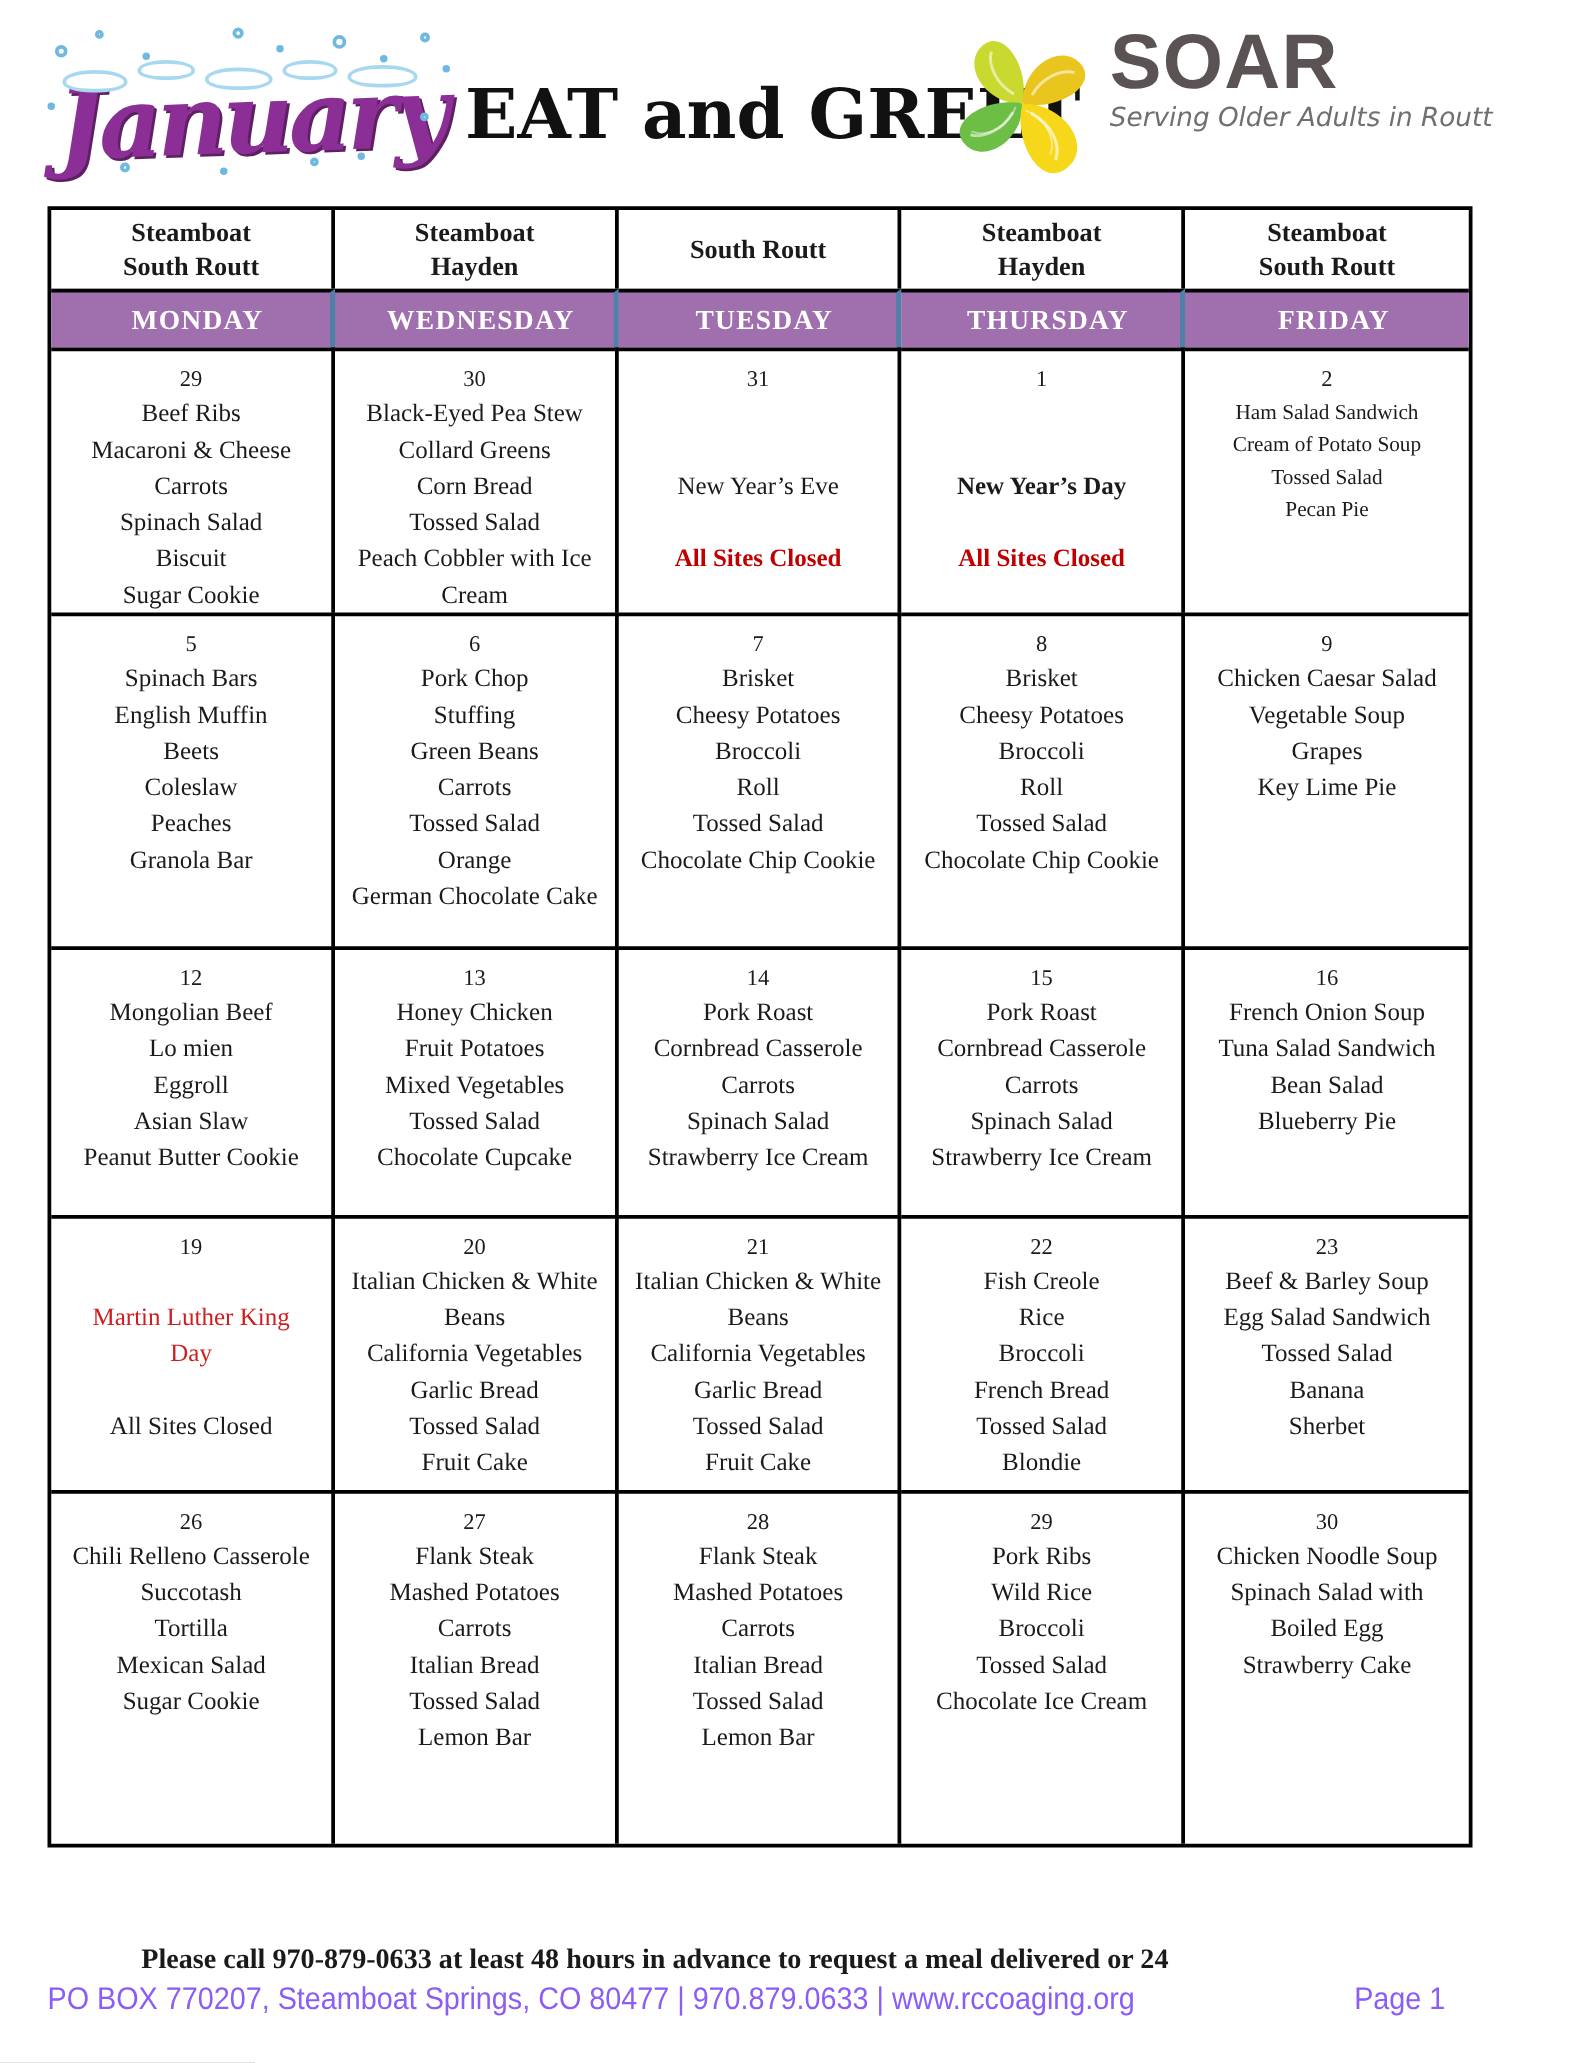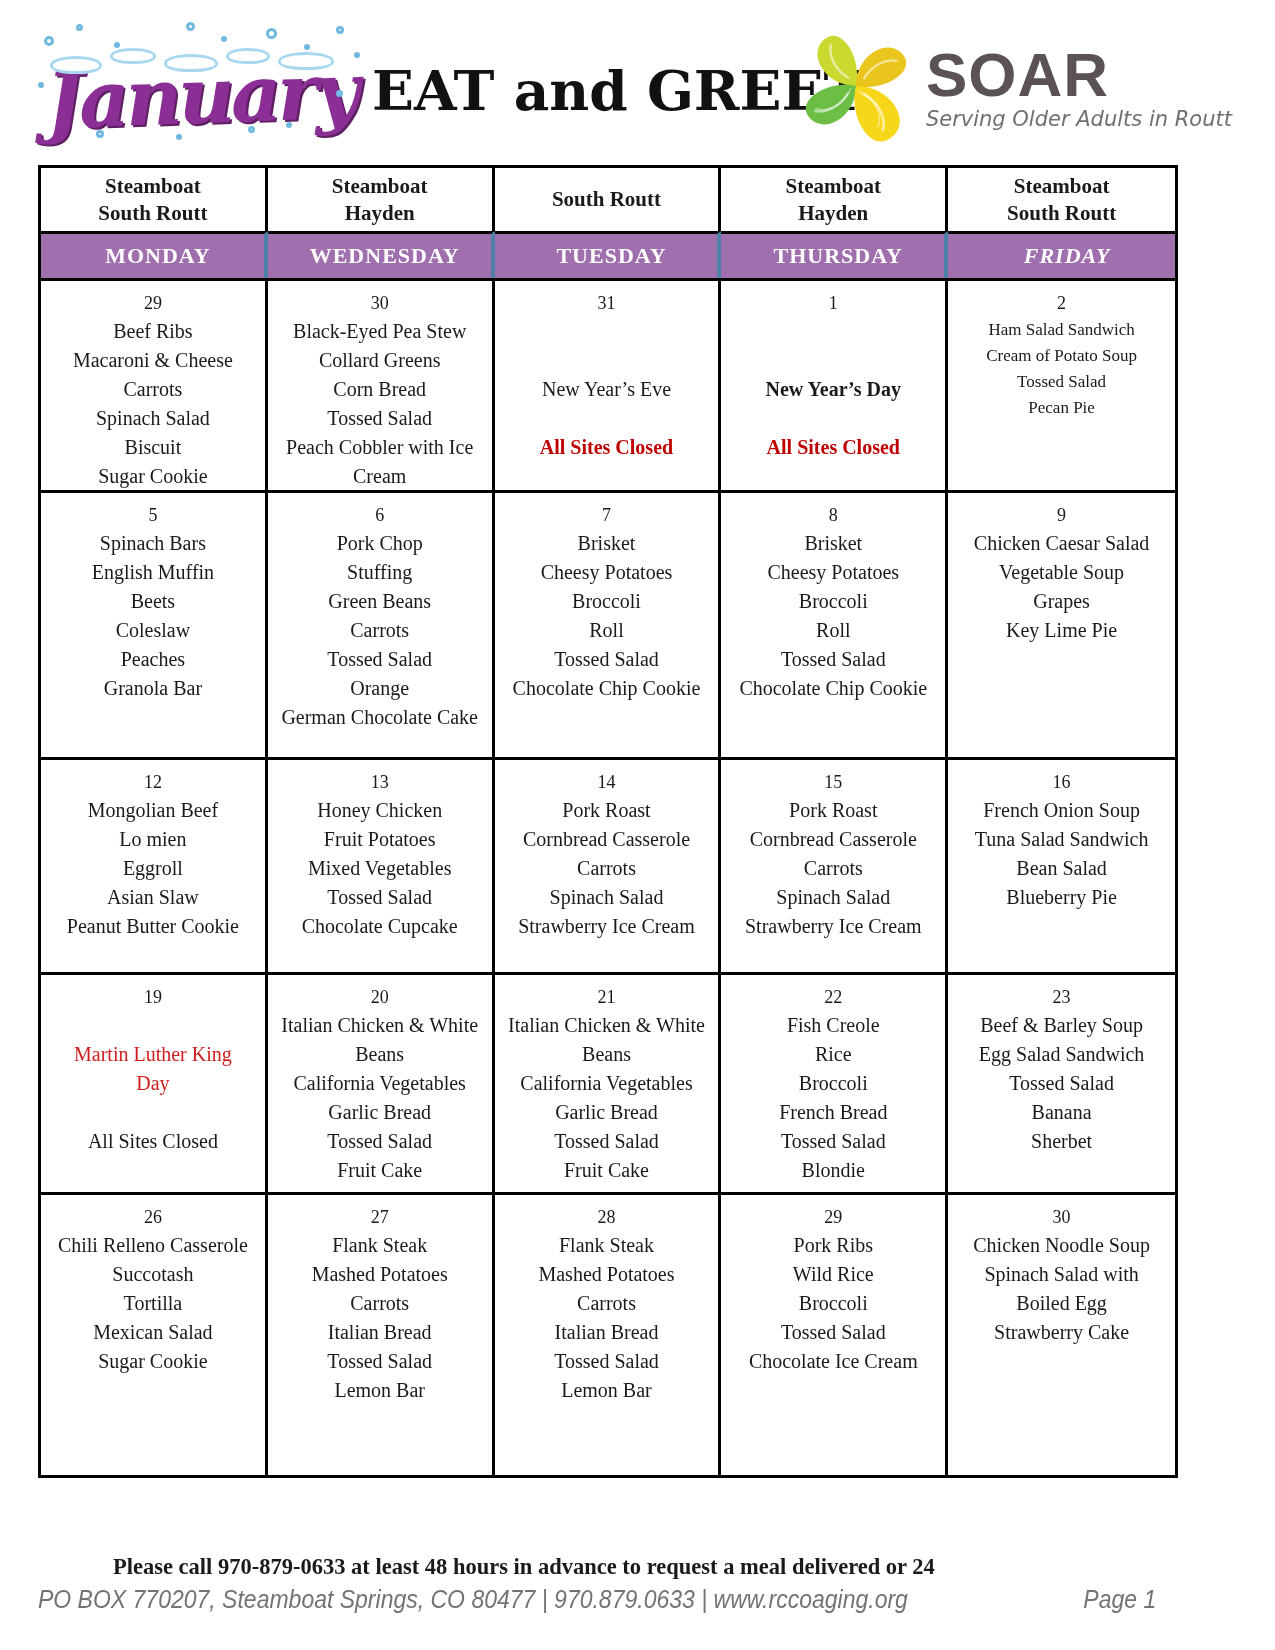--- a/index.html
+++ b/index.html
@@ -27,21 +27,21 @@
   }
   .snowcap {
     position:absolute; background:#fff; border:3px solid #a8d8ef;
     border-radius:50% 50% 45% 45%;
   }
   .main-title {
     position:absolute; left:372px; top:58px;
     font-family:"DejaVu Serif", serif; font-weight:bold;
     font-size:55px; color:#111; letter-spacing:0px; white-space:nowrap;
   }
-  .soar { position:absolute; left:792px; top:10px; width:440px; height:145px; display:flex; align-items:center; }
+  .soar { position:absolute; left:754px; top:10px; width:440px; height:145px; display:flex; align-items:flex-start; }
   .soar-text { margin-left:6px; margin-top:10px; }
   .soar-word {
     font-family:"Liberation Sans", sans-serif; font-weight:bold;
     font-size:62px; color:#5b5353; letter-spacing:1px; line-height:60px;
   }
   .soar-tag {
     font-family:"DejaVu Sans", sans-serif; font-style:italic;
     font-size:21px; color:#6f6f6f; margin-top:2px; white-space:nowrap;
   }
 
@@ -58,21 +58,21 @@
     display:flex; flex-direction:column; align-items:center; justify-content:center;
     font-weight:bold; font-size:21px; line-height:27px; text-align:center;
   }
   .site-cell:nth-child(5n) { border-right:none; }
   .day-cell {
     background:#a06fae; color:#ffffff;
     border-top:3px solid #000; border-right:4px solid #4e81a8;
     display:flex; align-items:center; justify-content:center;
     font-weight:bold; font-size:22px; letter-spacing:1px;padding-left:11px;
   }
-  .day-cell.last { border-right:none;font-style:italic; }
+  .day-cell.last { border-right:none; }
   .cell {
     border-top:3px solid #000; border-right:3px solid #000;
     padding:10px 10px 0 10px; text-align:center; overflow:hidden;
     font-size:20px; line-height:29px;
   }
   .cell.last { border-right:none; }
   .cell.small { font-size:17px; line-height:26px; }
   .date-label { font-size:18px; line-height:24px; margin-bottom:2px; }
   .menu-line { }
   .menu-line.bold { font-weight:bold; }
@@ -82,21 +82,21 @@
 
   
   .footer-notes {
     position:absolute; left:113px; top:1487px; width:1060px;
     font-weight:bold; font-size:22.5px; line-height:32px;
     white-space:pre-wrap;
   }
   .footer-bar {
     position:absolute; left:38px; top:1585px; width:1118px;
     display:flex; justify-content:space-between;
-    font-family:"Liberation Sans", sans-serif; font-size:25px; color:#737373;font-style:italic;
+    font-family:"Liberation Sans", sans-serif; font-size:25px; color:#8b5cf6;
   }
   .footer-bar .addr { transform:scaleX(0.92); transform-origin:left center; white-space:nowrap; }
   .footer-bar .pg { transform:scaleX(0.92); transform-origin:right center; }
 </style>
 </head>
 <body>
 
 <div class="page">
 
   <div class="jan-logo">

